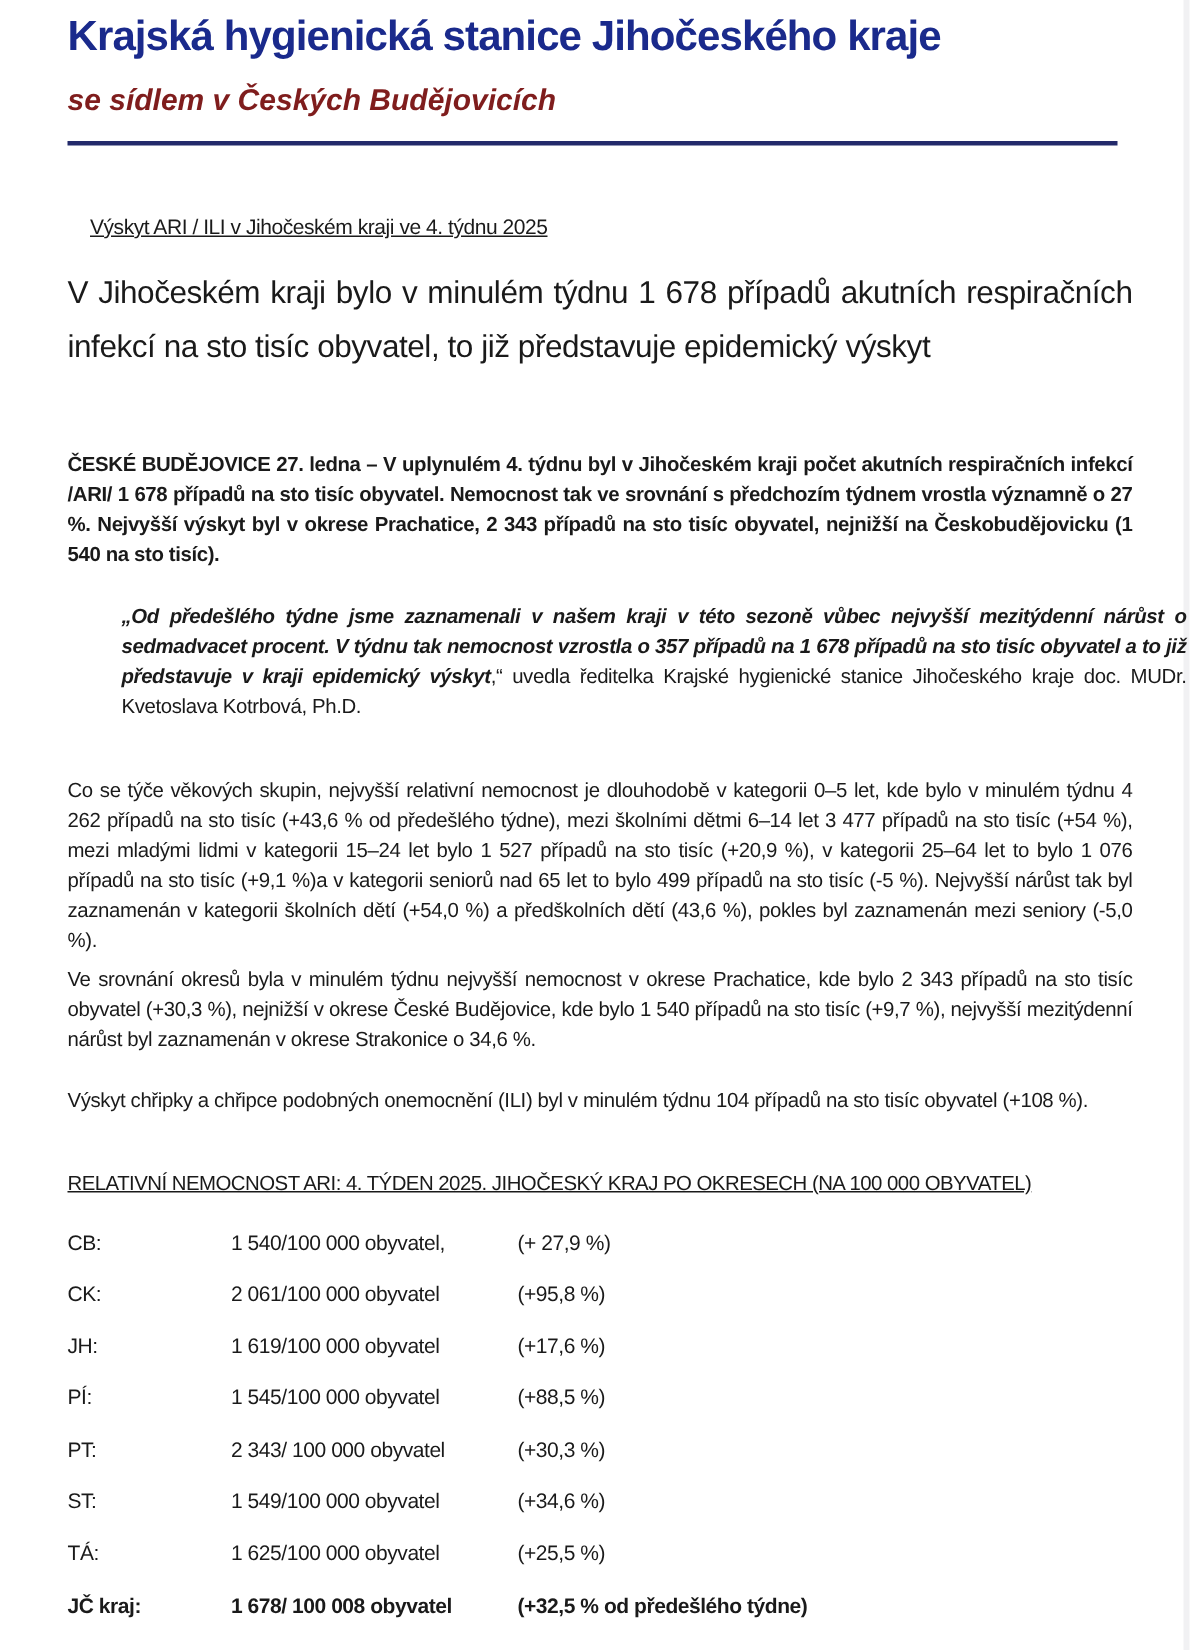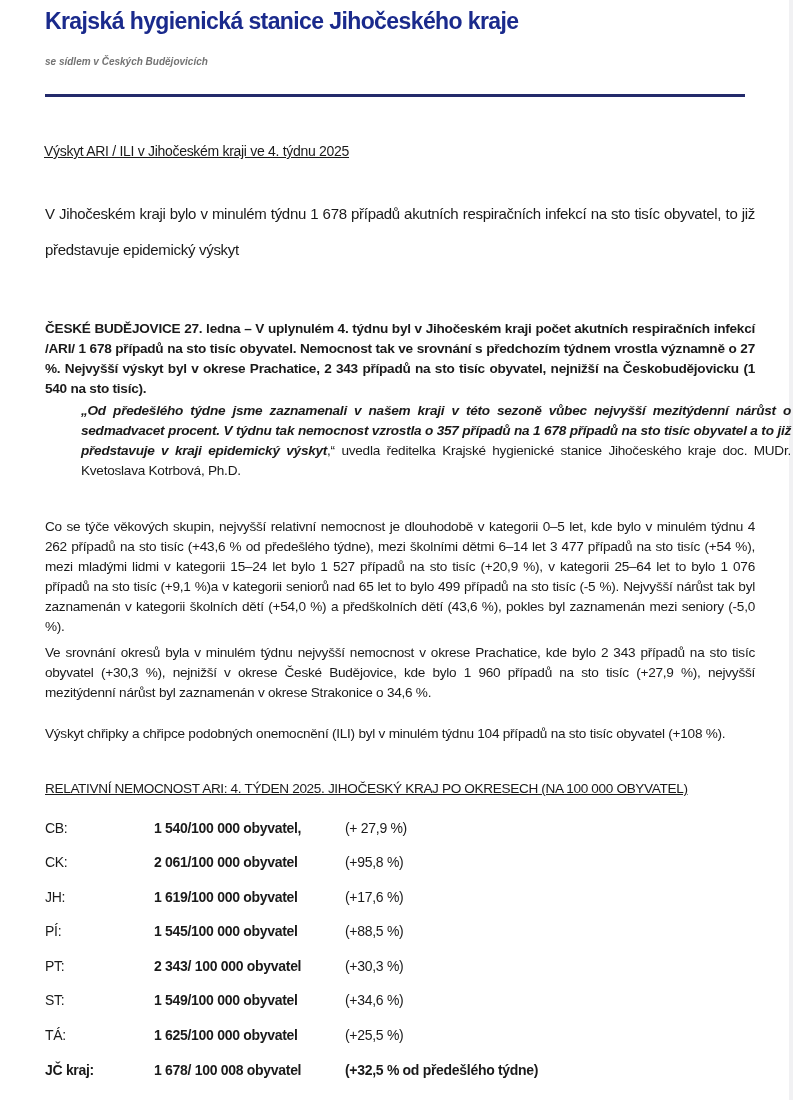--- a/index.html
+++ b/index.html
@@ -20,74 +20,74 @@
       top: 0;
       right: 0;
       width: 4px;
       height: 1100px;
       background: #f1f1f3;
     }
     .header-title {
       position: absolute;
       left: 45px;
       top: 8px;
-      font-size: 23px;
+      font-size: 28px;
       font-weight: bold;
       color: #1a2a8c;
       letter-spacing: -0.6px;
       white-space: nowrap;
       margin: 0;
     }
     .header-subtitle {
       position: absolute;
       left: 45px;
       top: 56px;
-      font-size: 10px;
+      font-size: 20px;
       font-weight: bold;
       font-style: italic;
-      color: #737373;
+      color: #7f1d1d;
       white-space: nowrap;
     }
     .header-rule {
       position: absolute;
       left: 45px;
       top: 94px;
       width: 700px;
       height: 3px;
       background: #232a6b;
     }
     .doc-kicker {
       position: absolute;
-      left: 44px;
+      left: 60px;
       top: 143px;
       font-size: 14px;
       text-decoration: underline;
       white-space: nowrap;
       letter-spacing: -0.3px;
     }
     .lead {
       position: absolute;
       left: 45px;
-      top: 196px;
+      top: 178px;
       width: 710px;
-      font-size: 15px;
+      font-size: 21px;
       line-height: 36px;
       text-align: justify;
       letter-spacing: -0.3px;
     }
     .para {
       position: absolute;
       left: 45px;
       width: 710px;
       font-size: 13.6px;
       line-height: 20px;
       text-align: justify;
       letter-spacing: -0.25px;
     }
-    .p-intro { top: 300px; font-weight: bold; margin-top: 19px; }
+    .p-intro { top: 300px; font-weight: bold; }
     .p-quote { top: 401px; margin-left: 36px; }
     .p-quote .q { font-weight: bold; font-style: italic; }
     .p-age { top: 517px; }
     .p-districts { top: 643px; }
     .p-ili { top: 724px; }
     .table-heading {
       position: absolute;
       left: 45px;
       top: 781px;
       font-size: 13.6px;
@@ -97,21 +97,21 @@
     }
     .tbl-row {
       position: absolute;
       left: 45px;
       height: 20px;
       font-size: 14px;
       letter-spacing: -0.3px;
       white-space: nowrap;
     }
     .tbl-row .c1 { position: absolute; left: 0; }
-    .tbl-row .c2 { position: absolute; left: 109px; font-weight: bold; }
+    .tbl-row .c2 { position: absolute; left: 109px; }
     .tbl-row .c3 { position: absolute; left: 300px; }
     .tbl-row.total { font-weight: bold; }
   </style>
 </head>
 <body>
 
 <div class="right-strip"></div>
 
 <h1 class="header-title">Krajská hygienická stanice Jihočeského kraje</h1>
 <div class="header-subtitle">se sídlem v Českých Budějovicích</div>
@@ -120,21 +120,21 @@
 <div class="doc-kicker">Výskyt ARI / ILI v Jihočeském kraji ve 4. týdnu 2025</div>
 
 <div class="lead">V Jihočeském kraji bylo v minulém týdnu 1 678 případů akutních respiračních infekcí na sto tisíc obyvatel, to již představuje epidemický výskyt</div>
 
 <div class="para p-intro">ČESKÉ BUDĚJOVICE 27. ledna – V uplynulém 4. týdnu byl v Jihočeském kraji počet akutních respiračních infekcí /ARI/ 1 678 případů na sto tisíc obyvatel. Nemocnost tak ve srovnání s předchozím týdnem vrostla významně o 27 %. Nejvyšší výskyt byl v okrese Prachatice, 2 343 případů na sto tisíc obyvatel, nejnižší na Českobudějovicku (1 540 na sto tisíc).</div>
 
 <div class="para p-quote"><span class="q">„Od předešlého týdne jsme zaznamenali v našem kraji v této sezoně vůbec nejvyšší mezitýdenní nárůst o sedmadvacet procent. V týdnu tak nemocnost vzrostla o 357 případů na 1 678 případů na sto tisíc obyvatel a to již představuje v kraji epidemický výskyt</span><span>,“ uvedla ředitelka Krajské hygienické stanice Jihočeského kraje doc. MUDr. Kvetoslava Kotrbová, Ph.D.</span></div>
 
 <div class="para p-age">Co se týče věkových skupin, nejvyšší relativní nemocnost je dlouhodobě v kategorii 0–5 let, kde bylo v minulém týdnu 4 262 případů na sto tisíc (+43,6 % od předešlého týdne), mezi školními dětmi 6–14 let 3 477 případů na sto tisíc (+54 %), mezi mladými lidmi v kategorii 15–24 let bylo 1 527 případů na sto tisíc (+20,9 %), v kategorii 25–64 let to bylo 1 076 případů na sto tisíc (+9,1 %)a v kategorii seniorů nad 65 let to bylo 499 případů na sto tisíc (-5 %). Nejvyšší nárůst tak byl zaznamenán v kategorii školních dětí (+54,0 %) a předškolních dětí (43,6 %), pokles byl zaznamenán mezi seniory (-5,0 %).</div>
 
-<div class="para p-districts">Ve srovnání okresů byla v minulém týdnu nejvyšší nemocnost v okrese Prachatice, kde bylo 2 343 případů na sto tisíc obyvatel (+30,3 %), nejnižší v okrese České Budějovice, kde bylo 1 960 případů na sto tisíc (+27,9 %), nejvyšší mezitýdenní nárůst byl zaznamenán v okrese Strakonice o 34,6 %.</div>
+<div class="para p-districts">Ve srovnání okresů byla v minulém týdnu nejvyšší nemocnost v okrese Prachatice, kde bylo 2 343 případů na sto tisíc obyvatel (+30,3 %), nejnižší v okrese České Budějovice, kde bylo 1 540 případů na sto tisíc (+9,7 %), nejvyšší mezitýdenní nárůst byl zaznamenán v okrese Strakonice o 34,6 %.</div>
 
 <div class="para p-ili">Výskyt chřipky a chřipce podobných onemocnění (ILI) byl v minulém týdnu 104 případů na sto tisíc obyvatel (+108 %).</div>
 
 <div class="table-heading">RELATIVNÍ NEMOCNOST ARI: 4. TÝDEN 2025. JIHOČESKÝ KRAJ PO OKRESECH (NA 100 000 OBYVATEL)</div>
 
 <div>
   <div class="tbl-row" style="top:820px">
     <span class="c1">CB:</span>
     <span class="c2">1 540/100 000 obyvatel,</span>
     <span class="c3">(+ 27,9 %)</span>

